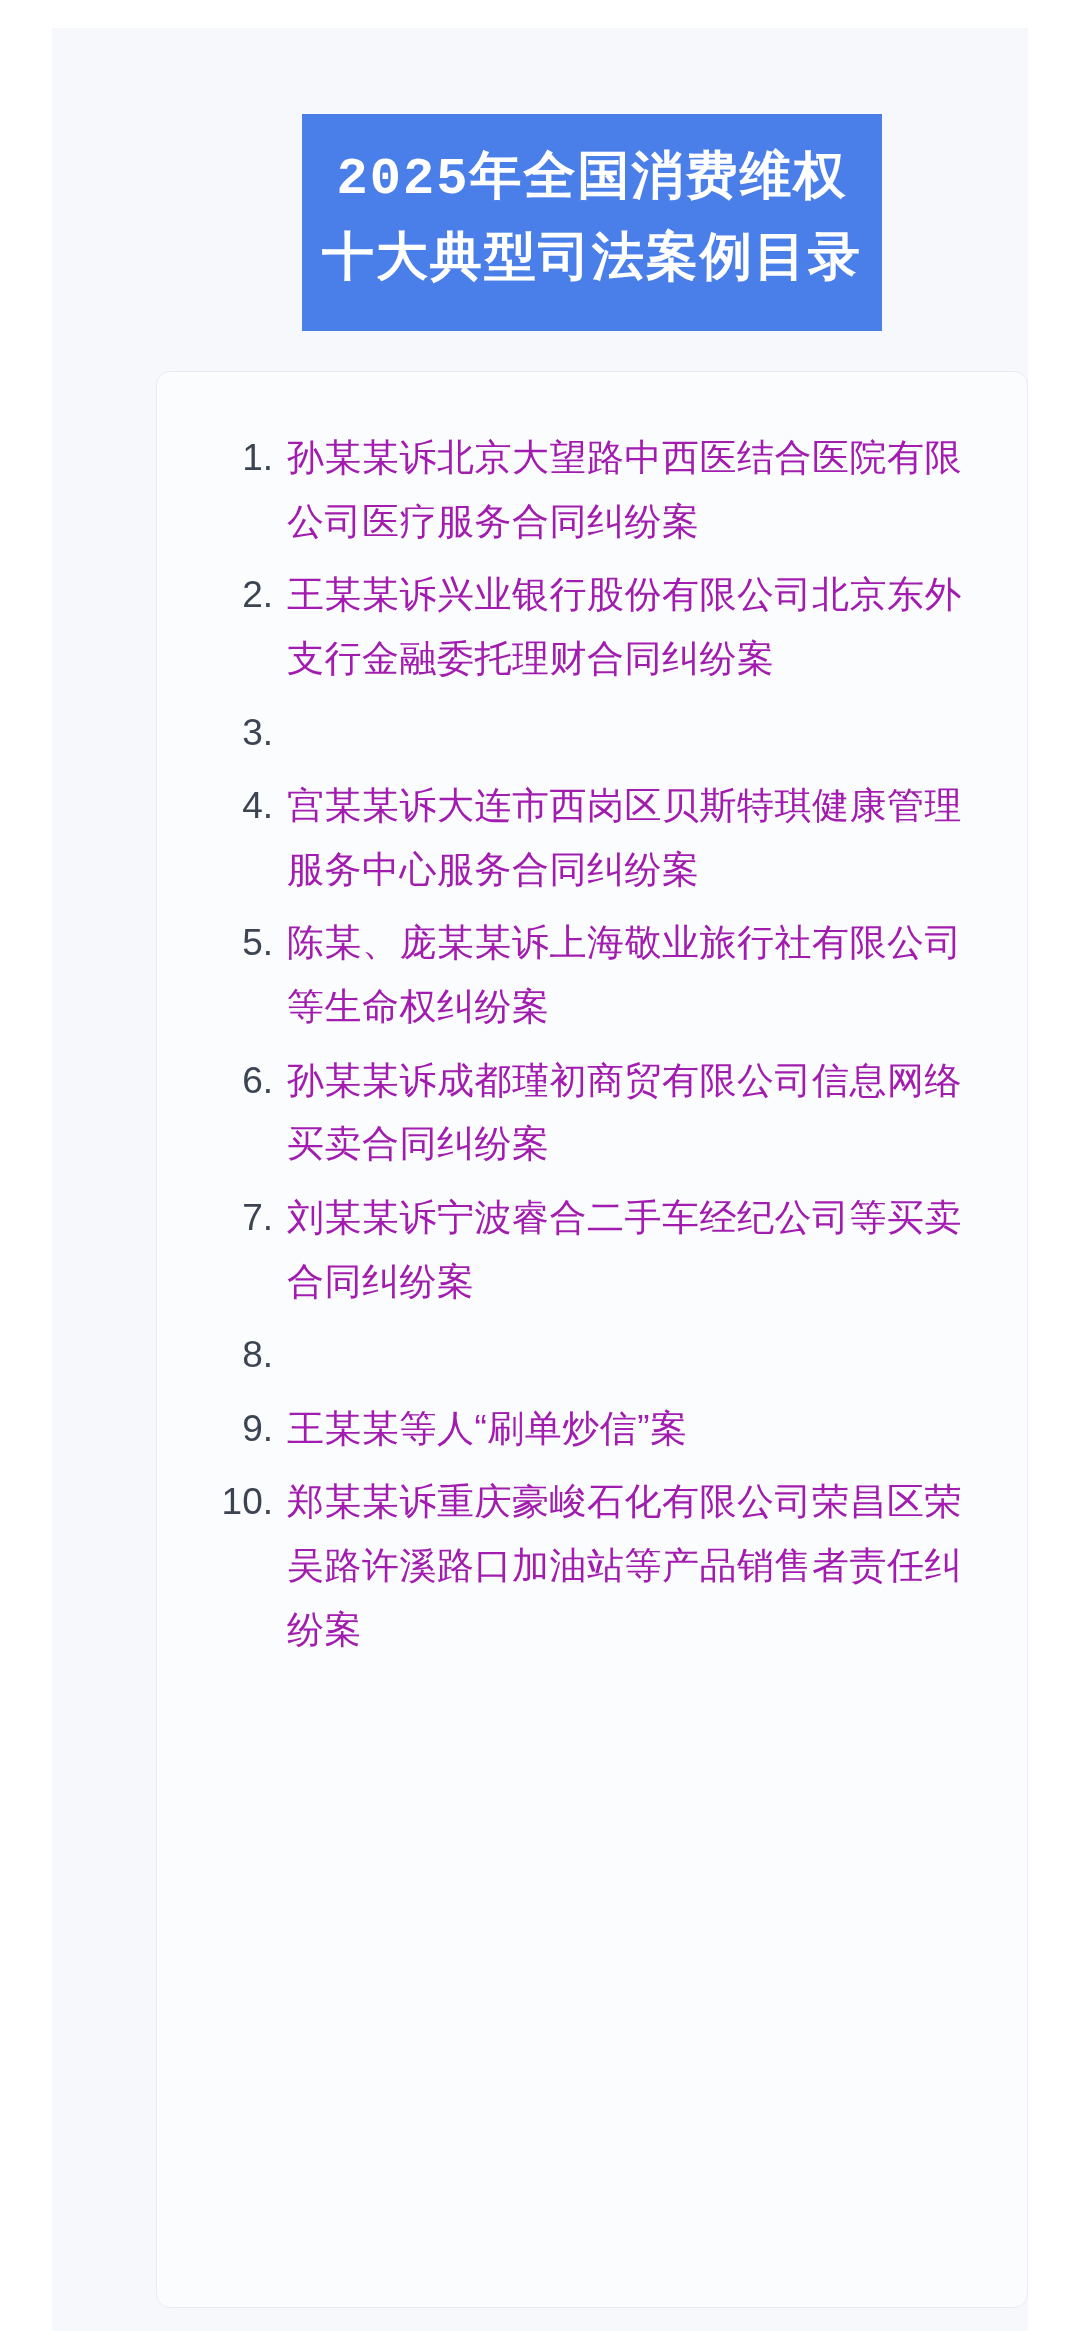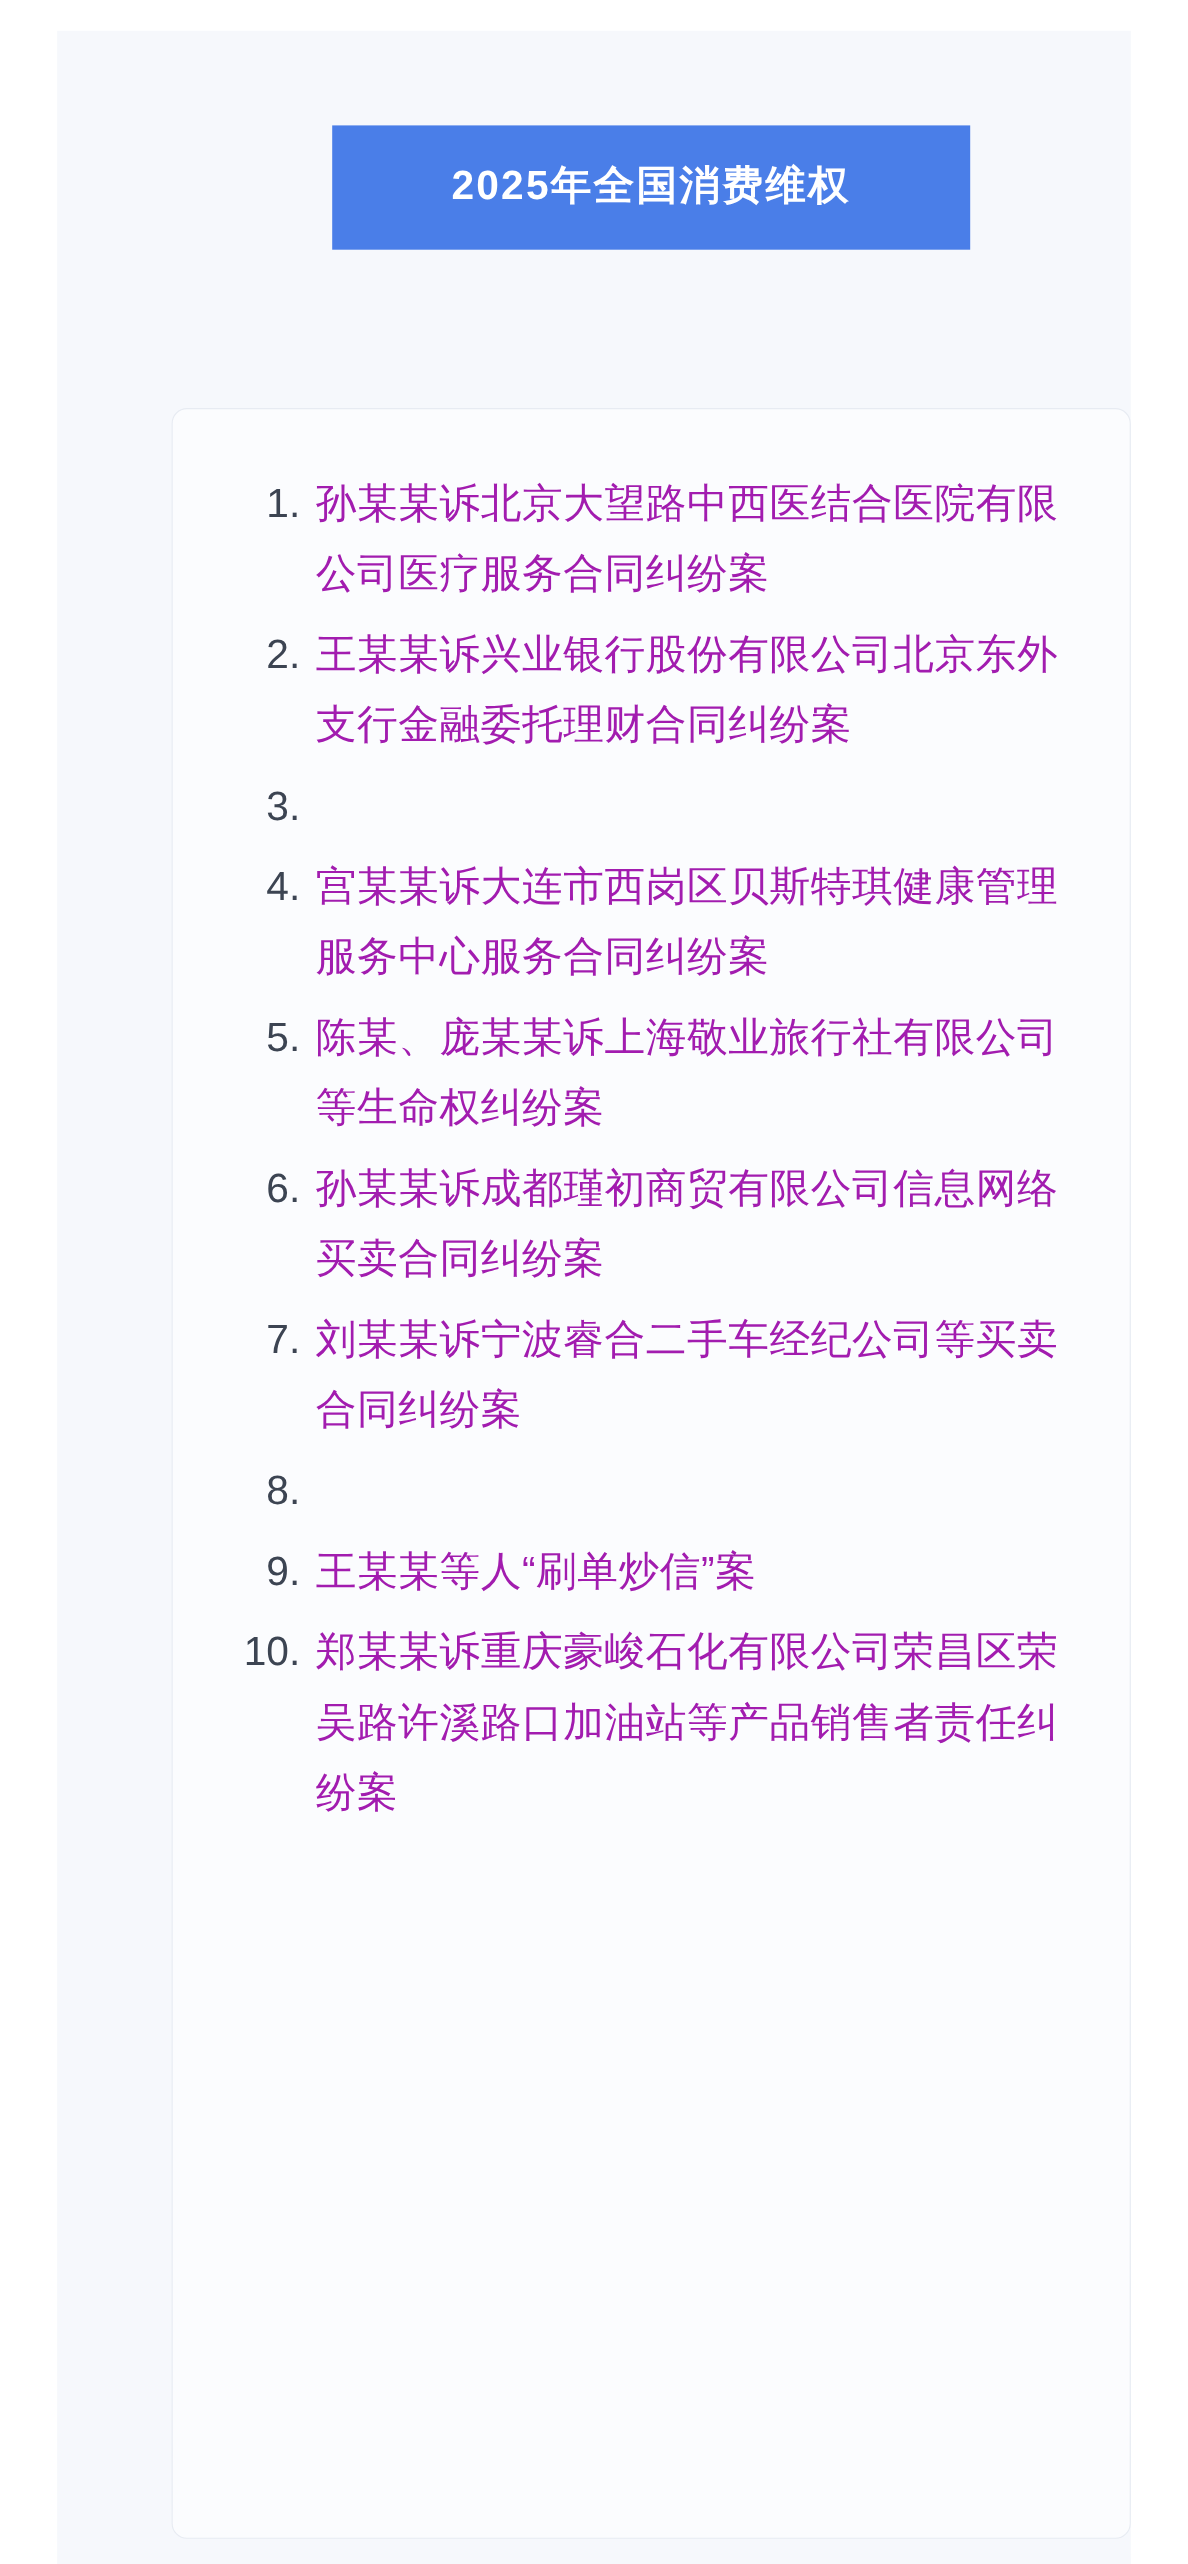--- a/index.html
+++ b/index.html
@@ -34,24 +34,25 @@
     left: 250px;
     top: 86px;
     width: 580px;
     padding: 26px 0 30px 0;
     background: #4a7ee8;
     box-sizing: border-box;
     text-align: center;
   }
   .title-line {
     color: #ffffff;
-    font-size: 37px;
+    font-size: 52px;
     font-weight: bold;
     letter-spacing: 2px;
     line-height: 1.55;
+    font-family: Liberation Mono, monospace;
   }
   .card {
     position: absolute;
     left: 104px;
     top: 343px;
     width: 872px;
     height: 1937px;
     background: #fbfcfe;
     border: 1px solid #e7ebf2;
     border-radius: 14px;
@@ -88,20 +89,21 @@
   }
 </style>
 </head>
 <body>
 
 <div class="page">
   <div class="sheet">
 
     <div class="title-block">
       <div class="title-line">2025年全国消费维权</div>
+      <div class="title-line">十大典型司法案例目录</div>
     </div>
 
     <div class="card">
       <ol class="list">
 
         <li class="item">
           <span class="num">1.</span>
           <span class="txt">孙某某诉北京大望路中西医结合医院有限公司医疗服务合同纠纷案</span>
         </li>
 

